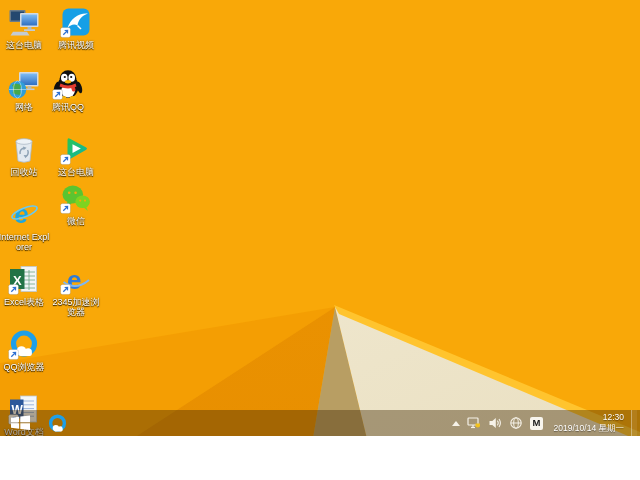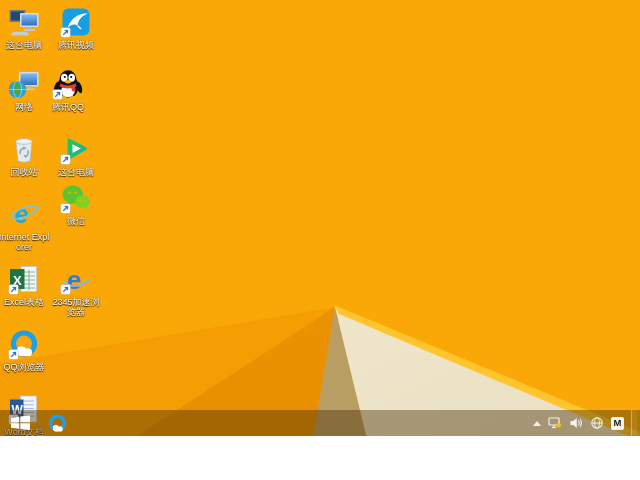--- a/index.html
+++ b/index.html
@@ -322,17 +322,21 @@
           <circle cx="7" cy="7" r="5.2" fill="none" stroke="#F6F2E8" stroke-width="1.1"></circle>
           <line x1="1.8" y1="7" x2="12.2" y2="7" stroke="#F6F2E8" stroke-width="1"></line>
           <ellipse cx="7" cy="7" rx="2.3" ry="5.2" fill="none" stroke="#F6F2E8" stroke-width="1"></ellipse>
         </svg>
       </div>
 
       <div class="ime-box">
         <span>M</span>
       </div>
 
+      <div class="clock">
+        <div>12:30</div>
+        <div>2019/10/14 星期一</div>
+      </div>
 
       <div class="show-desktop"></div>
     </div>
   </div>
 </div>
 
 </body></html>

